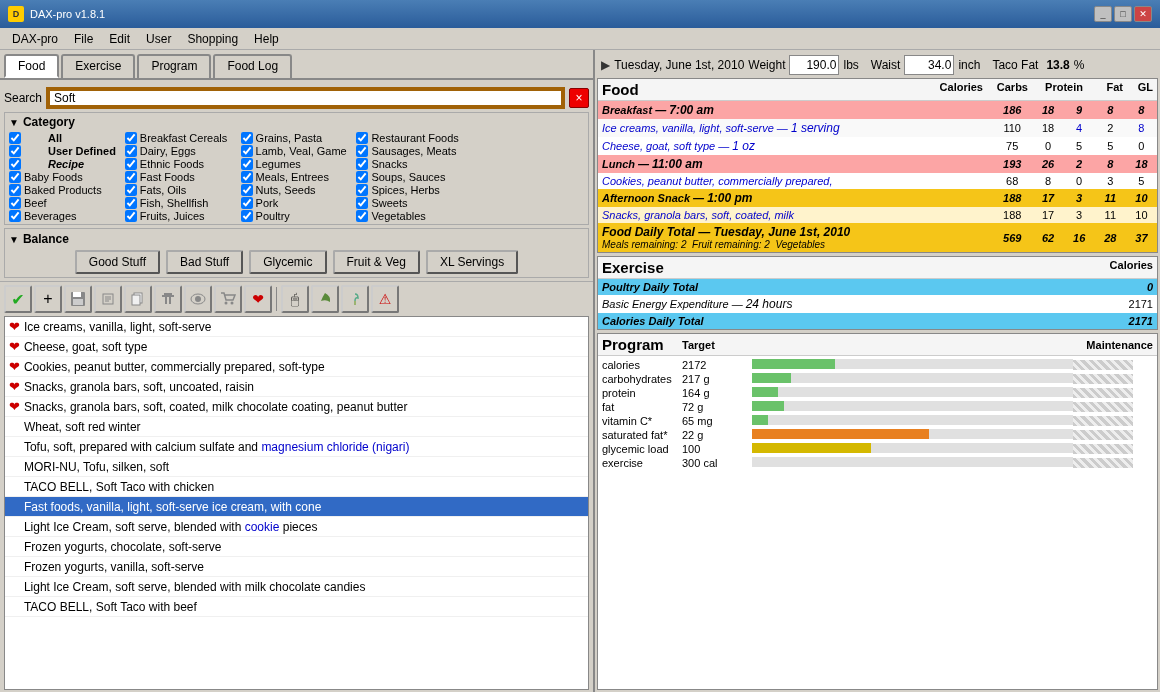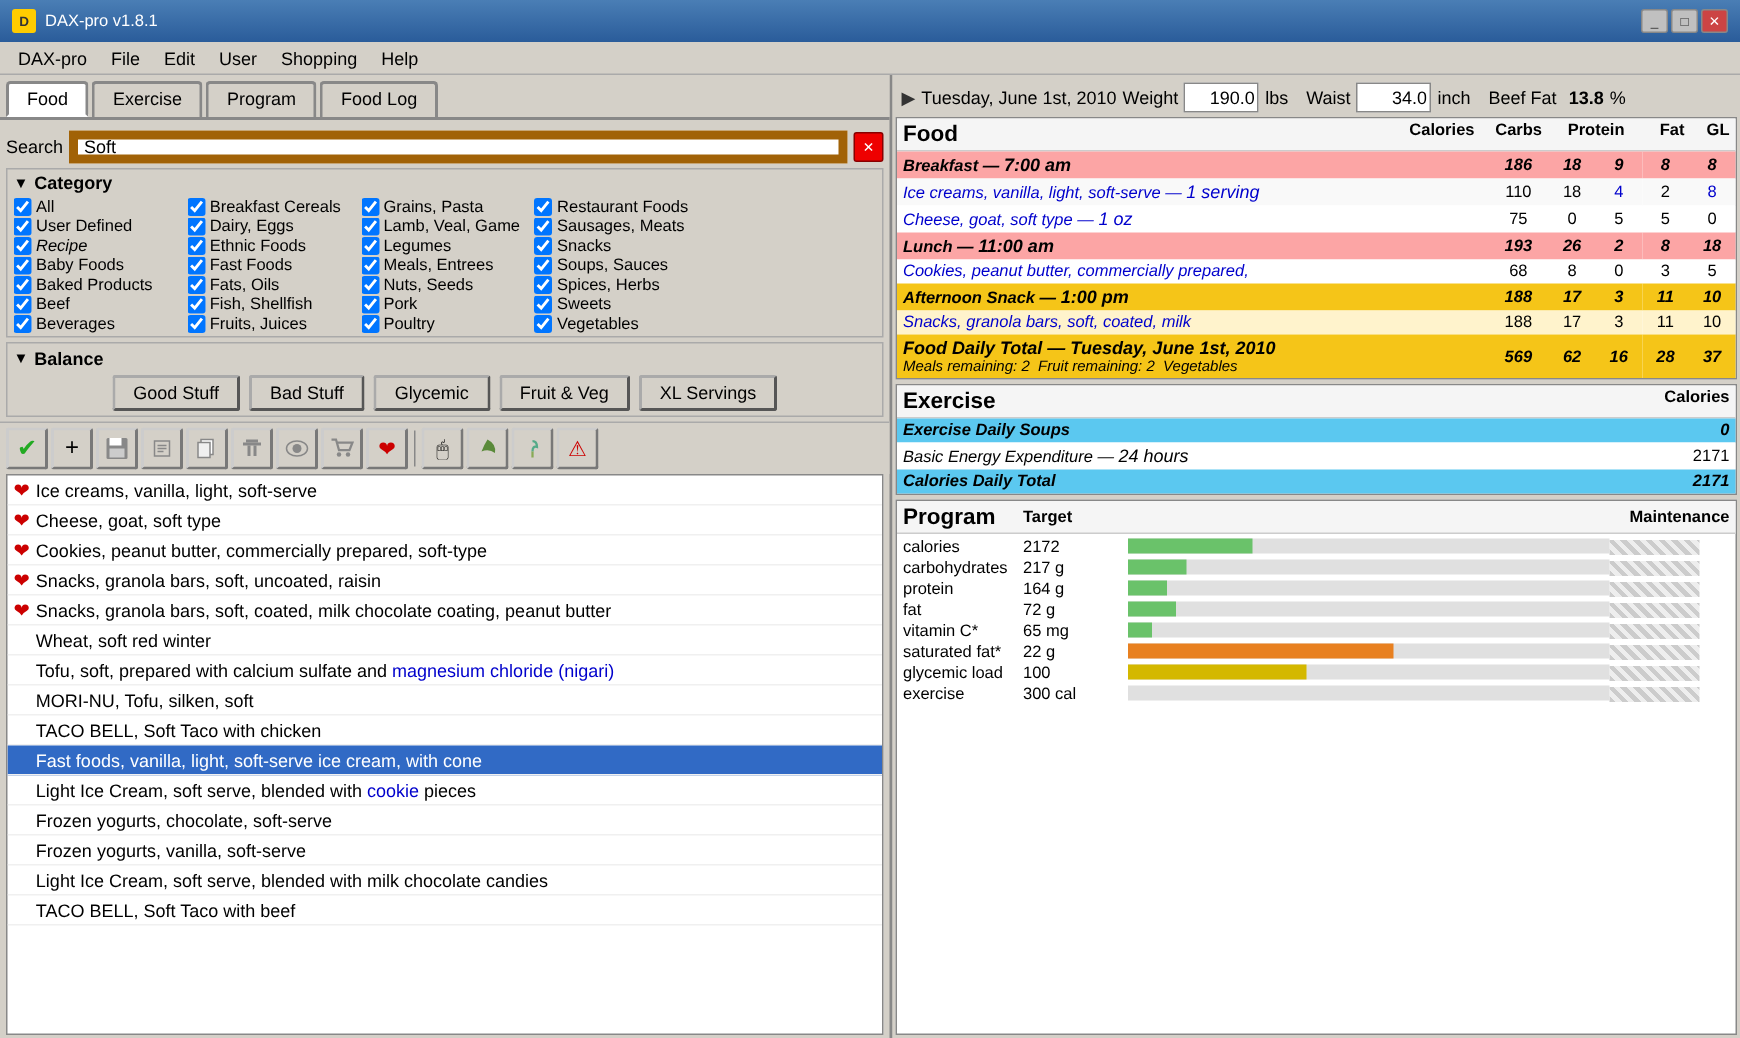--- a/index.html
+++ b/index.html
@@ -72,21 +72,21 @@
     .search-bar {
       display: flex;
       align-items: center;
       padding: 3px 4px;
       gap: 4px;
     }
     .search-label { font-size: 12px; font-weight: normal; }
     .search-input {
       flex: 1;
       height: 22px;
-      border: 6px solid #a16207;
+      border: 4px solid #a16207;
       padding: 0 4px;
       font-size: 12px;
       background: white;
     }
     .search-clear {
       width: 20px; height: 20px;
       background: #e00;
       border: 1px solid #800;
       border-radius: 2px;
       color: white;
@@ -109,21 +109,21 @@
     .triangle { font-size: 10px; }
     .category-grid {
       display: grid;
       grid-template-columns: repeat(5, 1fr);
       gap: 1px 4px;
       font-size: 11px;
     }
     .cat-item { display: flex; align-items: center; gap: 3px; white-space: nowrap; }
     .cat-cb { width: 12px; height: 12px; flex-shrink: 0; }
     .cat-label { font-size: 11px; }
-    .cat-label.bold { font-weight: normal; }
+    .cat-label.bold { font-weight: bold; margin-left: 24px; }
     .cat-label.italic { font-style: italic; }
 
     
     .balance-section {
       padding: 3px 4px;
       border: 1px solid #aaa;
       margin: 3px 4px;
       background: #d4d0c8;
     }
     .balance-header { font-weight: bold; font-size: 12px; margin-bottom: 4px; display: flex; align-items: center; gap: 4px; }
@@ -618,21 +618,21 @@
 
     <div class="stats-bar">
       <span class="play-btn">▶</span>
       <span> Tuesday, June 1st, 2010</span>
       <span>Weight</span>
       <input class="stats-input" type="text" value="190.0" style="">
       <span>lbs</span>
       <span style="margin-left:8px;">Waist</span>
       <input class="stats-input" type="text" value="34.0" style="">
       <span>inch</span>
-      <span style="margin-left:8px;">Beef Fat</span>
+      <span style="margin-left:8px;">Taco Fat</span>
       <span style="font-weight:bold;margin-left:4px;">13.8</span>
       <span> %</span>
     </div>
 
     <div class="food-table-container">
       <div class="food-table-header">
         <div class="food-table-title">Food</div>
         <div class="food-col-hdr col-cal">Calories</div>
         <div class="food-col-hdr col-carb">Carbs</div>
         <div class="food-col-hdr col-prot">Protein</div>
@@ -713,21 +713,21 @@
     </div>
 
     <div class="exercise-section">
       <div class="exercise-header">
         <div class="exercise-title">Exercise</div>
         <div class="exercise-col">Calories</div>
       </div>
       <table class="ex-tbl">
         <tbody>
             <tr class="ex-total-row">
-          <td style="font-style:italic;font-weight:bold;">Exercise Daily Soups</td>
+          <td style="font-style:italic;font-weight:bold;">Poultry Daily Total</td>
           <td class="num">0</td>
         </tr>
         <tr class="ex-row">
           <td style="font-style:italic;">Basic Energy Expenditure — <em>24 hours</em></td>
           <td class="num">2171</td>
         </tr>
         <tr class="cal-total-row">
           <td style="font-style:italic;font-weight:bold;">Calories Daily Total</td>
           <td class="num">2171</td>
         </tr>

